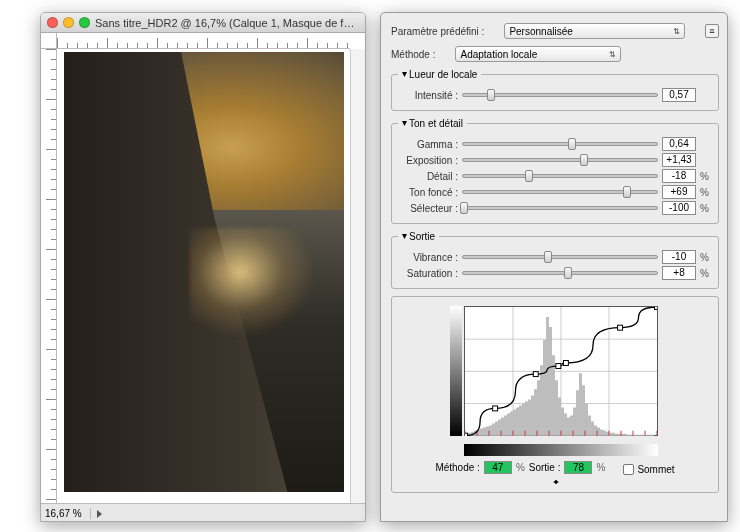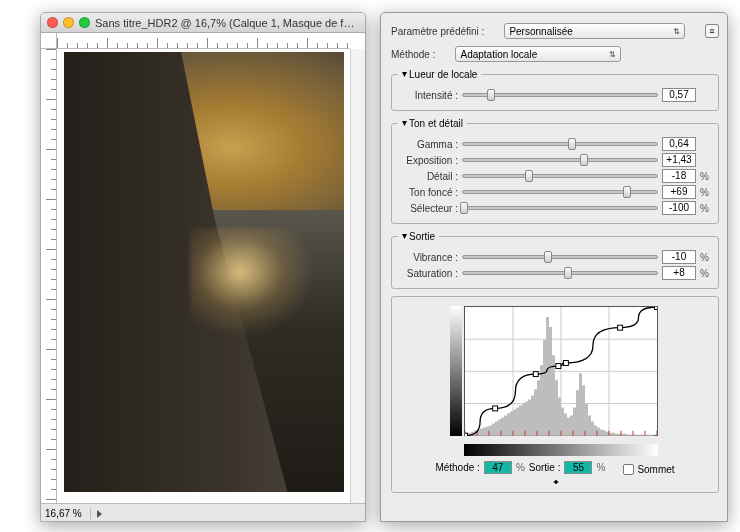--- a/index.html
+++ b/index.html
@@ -189,21 +189,21 @@
   .gradient-bottom {
     position:absolute; left:14px; bottom:0; height:12px; width:194px;
     background: linear-gradient(90deg,#000,#fff);
   }
   .curve-box {
     position:absolute; left:14px; top:0; width:194px; height:130px;
     background:#fff; border:1px solid #555;
   }
   .curve-box svg { position:absolute; inset:0; }
   .inbox-row { display:flex; align-items:center; justify-content:center; gap:4px; margin-top:2px; }
-  .inbox-row .mini { width:28px;height:13px;border:1px solid #8a8a8a;background:#14b8a6;text-align:center;font-size:10px;}
+  .inbox-row .mini { width:28px;height:13px;border:1px solid #8a8a8a;background:#22c55e;text-align:center;font-size:10px;}
   .small-arrows { font-size:8px; letter-spacing:-2px; }
 
 </style>
 </head>
 <body>
 
 <div class="doc-window">
   <div class="titlebar">
     <div class="tl-btn tl-red"></div>
     <div class="tl-btn tl-yel"></div>
@@ -458,21 +458,21 @@
                 <rect x="191.5" y="-2.5" width="5" height="5" fill="#fff" stroke="#000"></rect>
               </svg>
           </div>
           <div class="gradient-bottom"></div>
         </div>
         <div class="inbox-row">
           <span>Méthode :</span>
           <span class="mini">47</span>
           <span style="opacity:.6">%</span>
           <span>Sortie :</span>
-          <span class="mini">55</span>
+          <span class="mini">78</span>
           <span style="opacity:.6">%</span>
           <span style="width:10px"></span>
           <span class="chk">
               <span class="box"></span>
               <span>Sommet</span>
             </span>
         </div>
         <div style="text-align:center;margin-top:2px;" class="small-arrows">◂▸</div>
       </fieldset>
 

